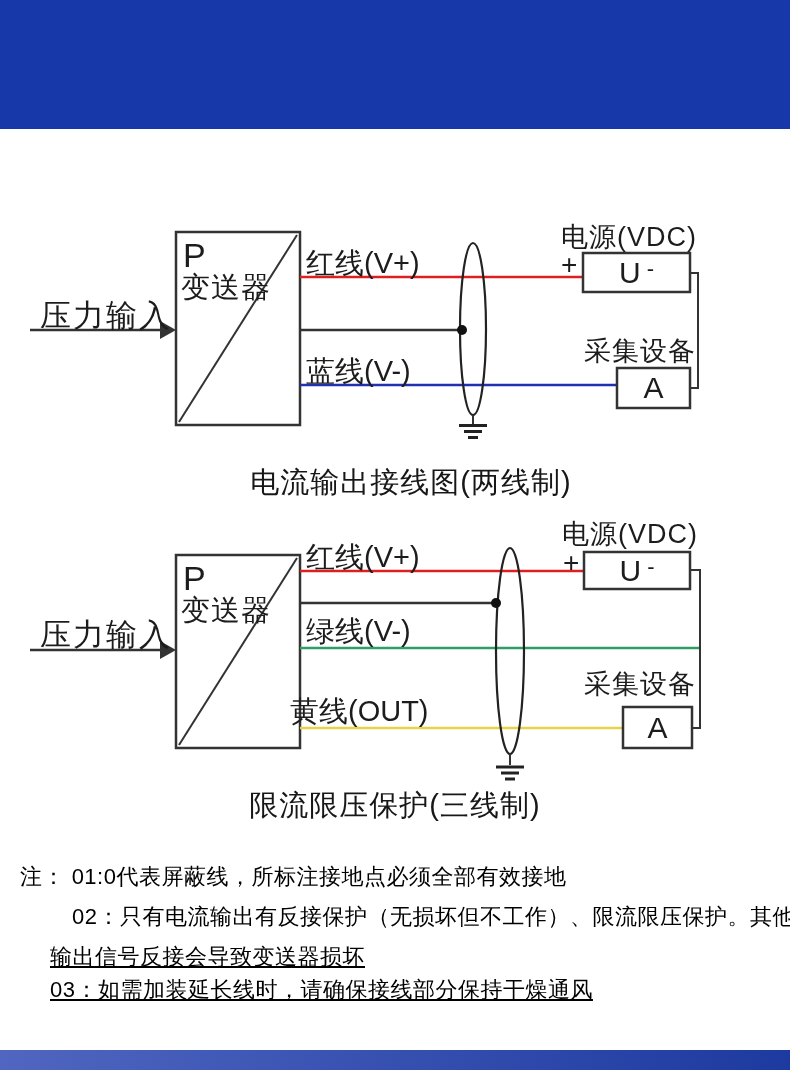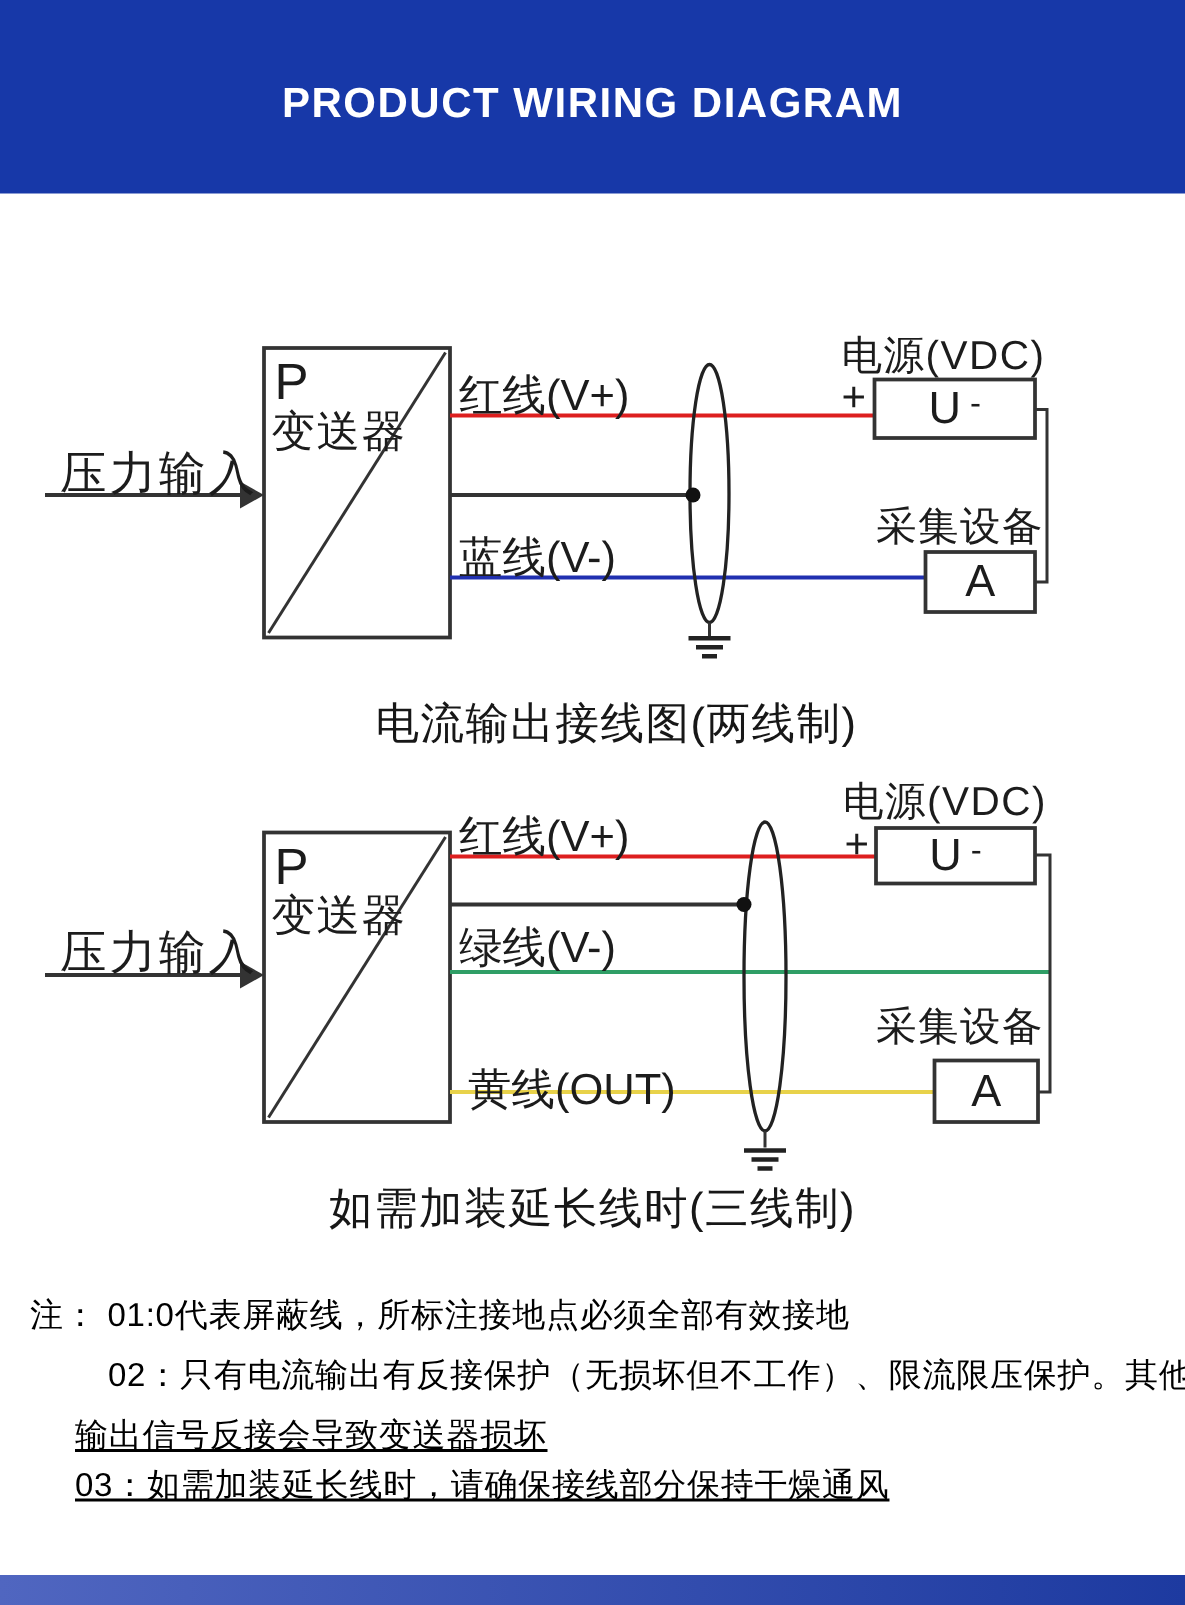--- a/index.html
+++ b/index.html
@@ -46,21 +46,20 @@
   .note{font-size:22px;color:#000000;letter-spacing:0.5px;}
   .footer-bar{
     left:0;top:1050px;width:790px;height:20px;
     background:linear-gradient(90deg,var(--footer-left,#5066c0),var(--footer-right,#1d3aa0));
   }
 </style>
 </head>
 <body>
 
 <div class="abs header">
-  <div class="header-subtitle">PRODUCT WIRING DIAGRAM</div>
 </div>
 
 <svg class="abs linework" viewBox="0 0 790 1070" xmlns="http://www.w3.org/2000/svg">
 
   <g>
     <rect x="176" y="232" width="124" height="193"></rect>
     <line class="thin" x1="179" y1="422" x2="297" y2="235"></line>
   </g>
 
   <g>
@@ -123,29 +122,29 @@
   </div>
 <div class="lbl small-cap" style="left:584px;top:333px;">采集设备</div>
 <div class="lbl meter" style="left:617px;top:368px;width:73px;height:40px;">A</div>
 <div class="lbl caption" style="top:463px;padding-left:32px;">电流输出接线图(两线制)</div>
 
 <div class="lbl p-letter" style="left:183px;top:559px;">P</div>
 <div class="lbl t-name" style="left:181px;top:591px;">变送器</div>
 <div class="lbl input-lbl" style="left:40px;top:614px;">压力输入</div>
 <div class="lbl wire-lbl" style="left:306px;top:538px;">红线(V+)</div>
 <div class="lbl wire-lbl" style="left:306px;top:612px;text-align:right;">绿线(V-)</div>
-<div class="lbl wire-lbl" style="left:312px;top:692px;margin-top:15px;">黄线(OUT)</div>
+<div class="lbl wire-lbl" style="left:290px;top:692px;">黄线(OUT)</div>
 <div class="lbl small-cap" style="left:562px;top:516px;">电源(VDC)</div>
 <div class="lbl plus" style="left:563px;top:547px;">+</div>
 <div class="lbl meter" style="left:584px;top:552px;width:106px;height:37px;">
     <span>U</span>
     <sup>-</sup>
   </div>
 <div class="lbl small-cap" style="left:584px;top:666px;">采集设备</div>
 <div class="lbl meter" style="left:623px;top:707px;width:69px;height:41px;">A</div>
-<div class="lbl caption" style="top:786px;">如需加装延长线时(三线制)</div>
+<div class="lbl caption" style="top:786px;">限流限压保护(三线制)</div>
 
 <div class="lbl note" style="left:20px;top:862px;"><span>注：</span> <span>01:0代表屏蔽线，所标注接地点必须全部有效接地</span></div>
 <div class="lbl note" style="left:72px;top:902px;">02：只有电流输出有反接保护（无损坏但不工作）、限流限压保护。其他</div>
 <div class="lbl note" style="left:50px;top:942px;text-decoration:underline;">输出信号反接会导致变送器损坏</div>
 <div class="lbl note" style="left:50px;top:975px;text-decoration:underline;">03：如需加装延长线时，请确保接线部分保持干燥通风</div>
 
 <div class="abs footer-bar"></div>
 
 </body></html>

